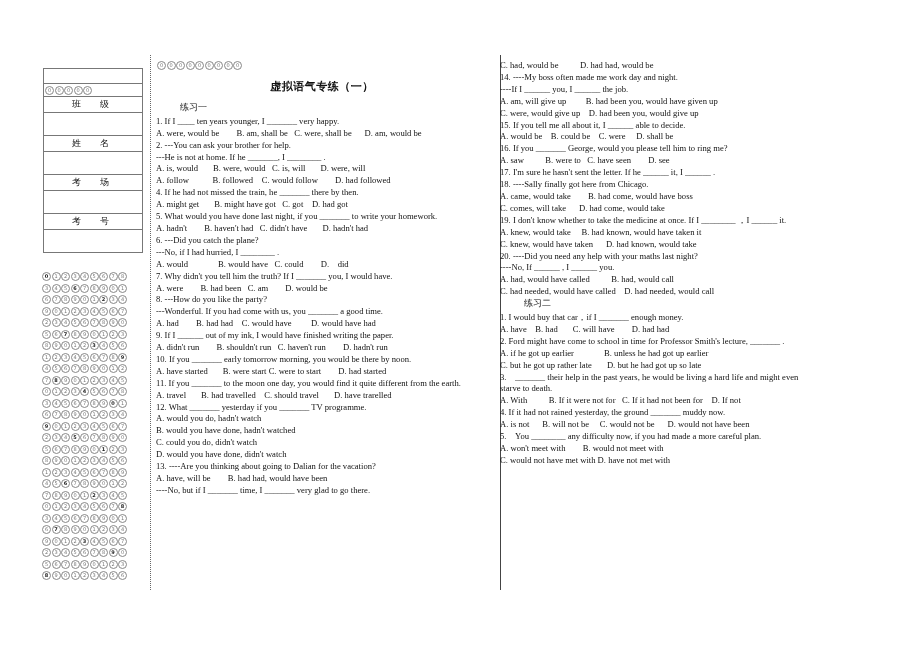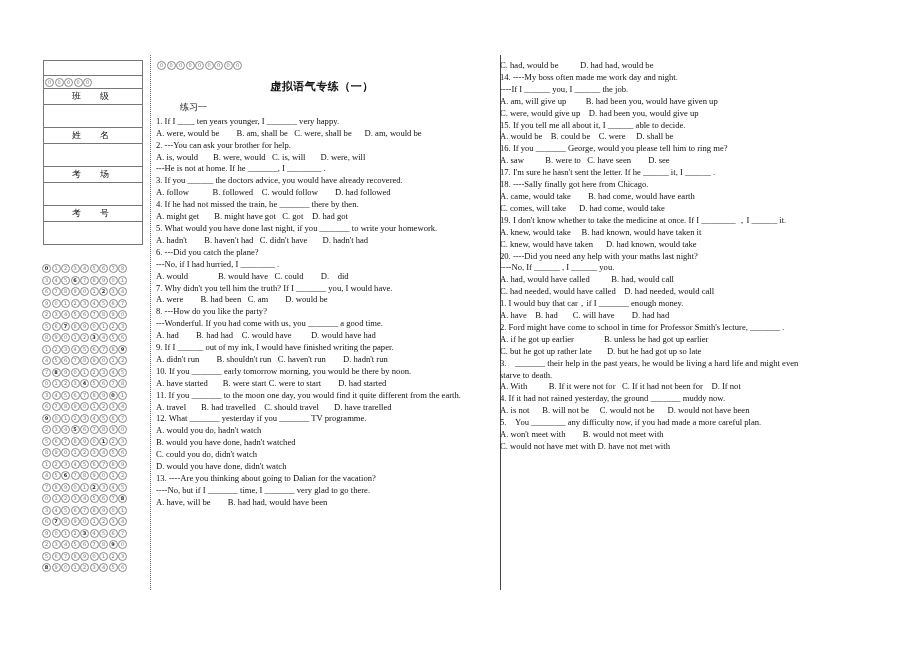--- a/index.html
+++ b/index.html
@@ -19,21 +19,21 @@
     position: relative;
     width: 920px;
     height: 651px;
     box-sizing: border-box;
   }
 
   
   .sidebar {
     position: absolute;
     left: 40px;
-    top: 60px;
+    top: 68px;
     width: 106px;
   }
 
   .info-table {
     border-collapse: collapse;
     width: 100px;
     margin-left: 3px;
     table-layout: fixed;
   }
   .info-table td {
@@ -506,23 +506,22 @@
         <span class="bub">0</span>
         <span class="bub">0</span>
         <span class="bub">0</span>
       </div>
     <div class="doc-title">虚拟语气专练（一）</div>
     <div class="section-head">练习一</div>
     <div id="mid-lines">
         <div class="line">1. If I ____ ten years younger, I _______ very happy.</div>
         <div class="line">A. were, would be        B. am, shall be   C. were, shall be      D. am, would be</div>
         <div class="line">2. ---You can ask your brother for help.</div>
+        <div class="line">---He is not at home. If he _______, I ________ .</div>
         <div class="line">A. is, would       B. were, would   C. is, will       D. were, will</div>
-        <div class="line">---He is not at home. If he _______, I ________ .</div>
-        <div class="line">3. If you ______ the doctors advice, you would have already recovered.</div>
         <div class="line">A. follow           B. followed    C. would follow        D. had followed</div>
         <div class="line">4. If he had not missed the train, he _______ there by then.</div>
         <div class="line">A. might get       B. might have got   C. got    D. had got</div>
         <div class="line">5. What would you have done last night, if you _______ to write your homework.</div>
         <div class="line">A. hadn't        B. haven't had   C. didn't have       D. hadn't had</div>
         <div class="line">6. ---Did you catch the plane?</div>
         <div class="line">---No, if I had hurried, I ________ .</div>
         <div class="line">A. would              B. would have   C. could        D.　did</div>
         <div class="line">7. Why didn't you tell him the truth? If I _______ you, I would have.</div>
         <div class="line">A. were        B. had been   C. am        D. would be</div>
@@ -534,48 +533,49 @@
         <div class="line">10. If you _______ early tomorrow morning, you would be there by noon.</div>
         <div class="line">A. have started       B. were start C. were to start        D. had started</div>
         <div class="line">11. If you _______ to the moon one day, you would find it quite different from the earth.</div>
         <div class="line">A. travel       B. had travelled    C. should travel       D. have trarelled</div>
         <div class="line">12. What _______ yesterday if you _______ TV programme.</div>
         <div class="line">A. would you do, hadn't watch</div>
         <div class="line">B. would you have done, hadn't watched</div>
         <div class="line">C. could you do, didn't watch</div>
         <div class="line">D. would you have done, didn't watch</div>
         <div class="line">13. ----Are you thinking about going to Dalian for the vacation?</div>
+        <div class="line">A. have, will be        B. had had, would have been</div>
         <div class="line">----No, but if I _______ time, I _______ very glad to go there.</div>
-        <div class="line">A. have, will be        B. had had, would have been</div>
       </div>
   </div>
 
   <div class="col right">
     <div id="right-lines-a">
         <div class="line">C. had, would be          D. had had, would be</div>
         <div class="line">14. ----My boss often made me work day and night.</div>
         <div class="line">----If I ______ you, I ______ the job.</div>
         <div class="line">A. am, will give up         B. had been you, would have given up</div>
         <div class="line">C. were, would give up    D. had been you, would give up</div>
         <div class="line">15. If you tell me all about it, I ______ able to decide.</div>
         <div class="line">A. would be    B. could be    C. were     D. shall be</div>
         <div class="line">16. If you _______ George, would you please tell him to ring me?</div>
         <div class="line">A. saw          B. were to   C. have seen        D. see</div>
         <div class="line">17. I'm sure he hasn't sent the letter. If he ______ it, I ______ .</div>
         <div class="line">18. ----Sally finally got here from Chicago.</div>
-        <div class="line">A. came, would take        B. had come, would have earth</div>
+        <div class="line">A. came, would take        B. had come, would have boss</div>
         <div class="line">C. comes, will take      D. had come, would take</div>
         <div class="line">19. I don't know whether to take the medicine at once. If I ________ ，I ______ it.</div>
         <div class="line">A. knew, would take     B. had known, would have taken it</div>
         <div class="line">C. knew, would have taken      D. had known, would take</div>
         <div class="line">20. ----Did you need any help with your maths last night?</div>
         <div class="line">----No, If ______ , I ______ you.</div>
         <div class="line">A. had, would have called          B. had, would call</div>
         <div class="line">C. had needed, would have called    D. had needed, would call</div>
       </div>
+    <div class="section-head">练习二</div>
     <div id="right-lines-b">
         <div class="line">1. I would buy that car，if I _______ enough money.</div>
         <div class="line">A. have    B. had       C. will have        D. had had</div>
         <div class="line">2. Ford might have come to school in time for Professor Smith's lecture, _______ .</div>
         <div class="line">A. if he got up earlier              B. unless he had got up earlier</div>
         <div class="line">C. but he got up rather late       D. but he had got up so late</div>
         <div class="line">3.    _______ their help in the past years, he would be living a hard life and might even</div>
         <div class="line">starve to death.</div>
         <div class="line">A. With          B. If it were not for   C. If it had not been for    D. If not</div>
         <div class="line">4. If it had not rained yesterday, the ground _______ muddy now.</div>

